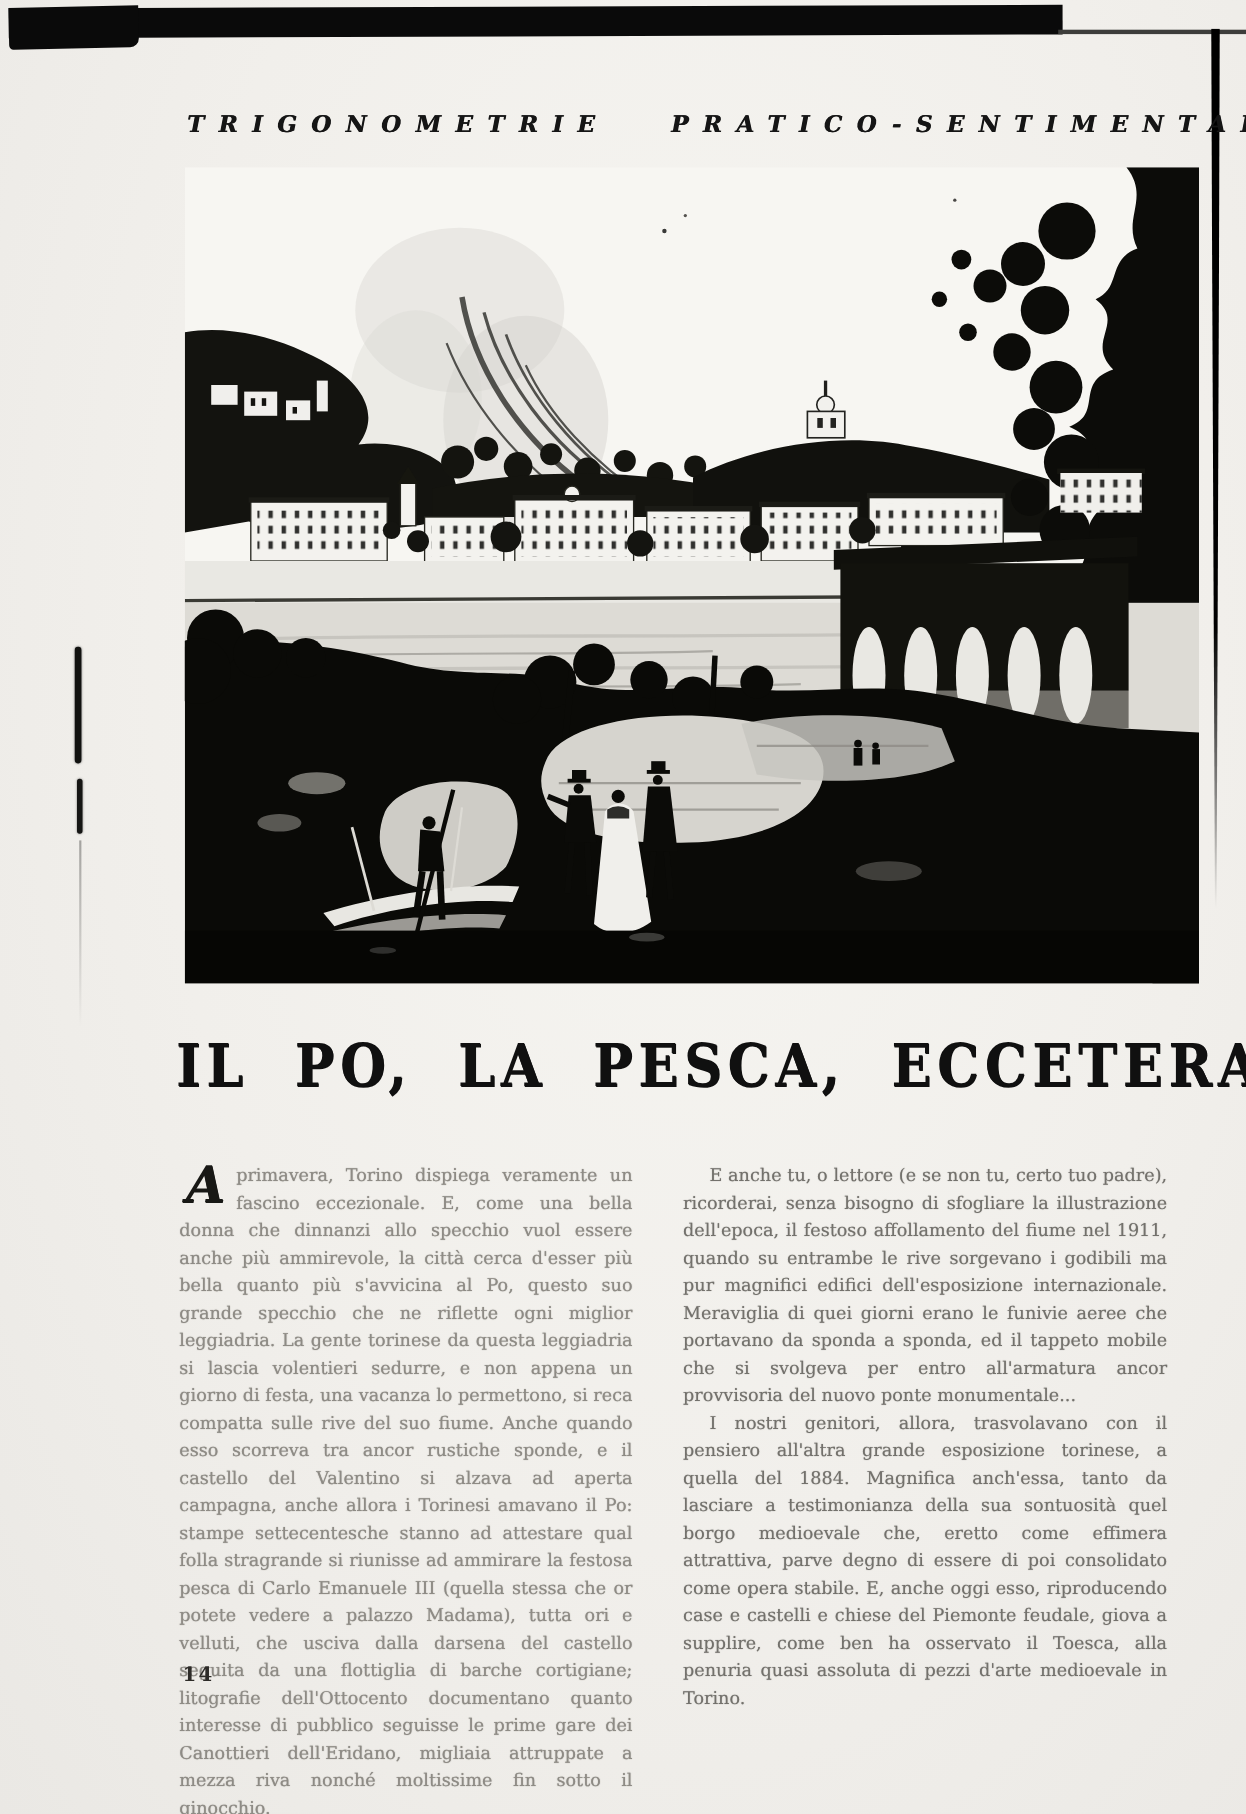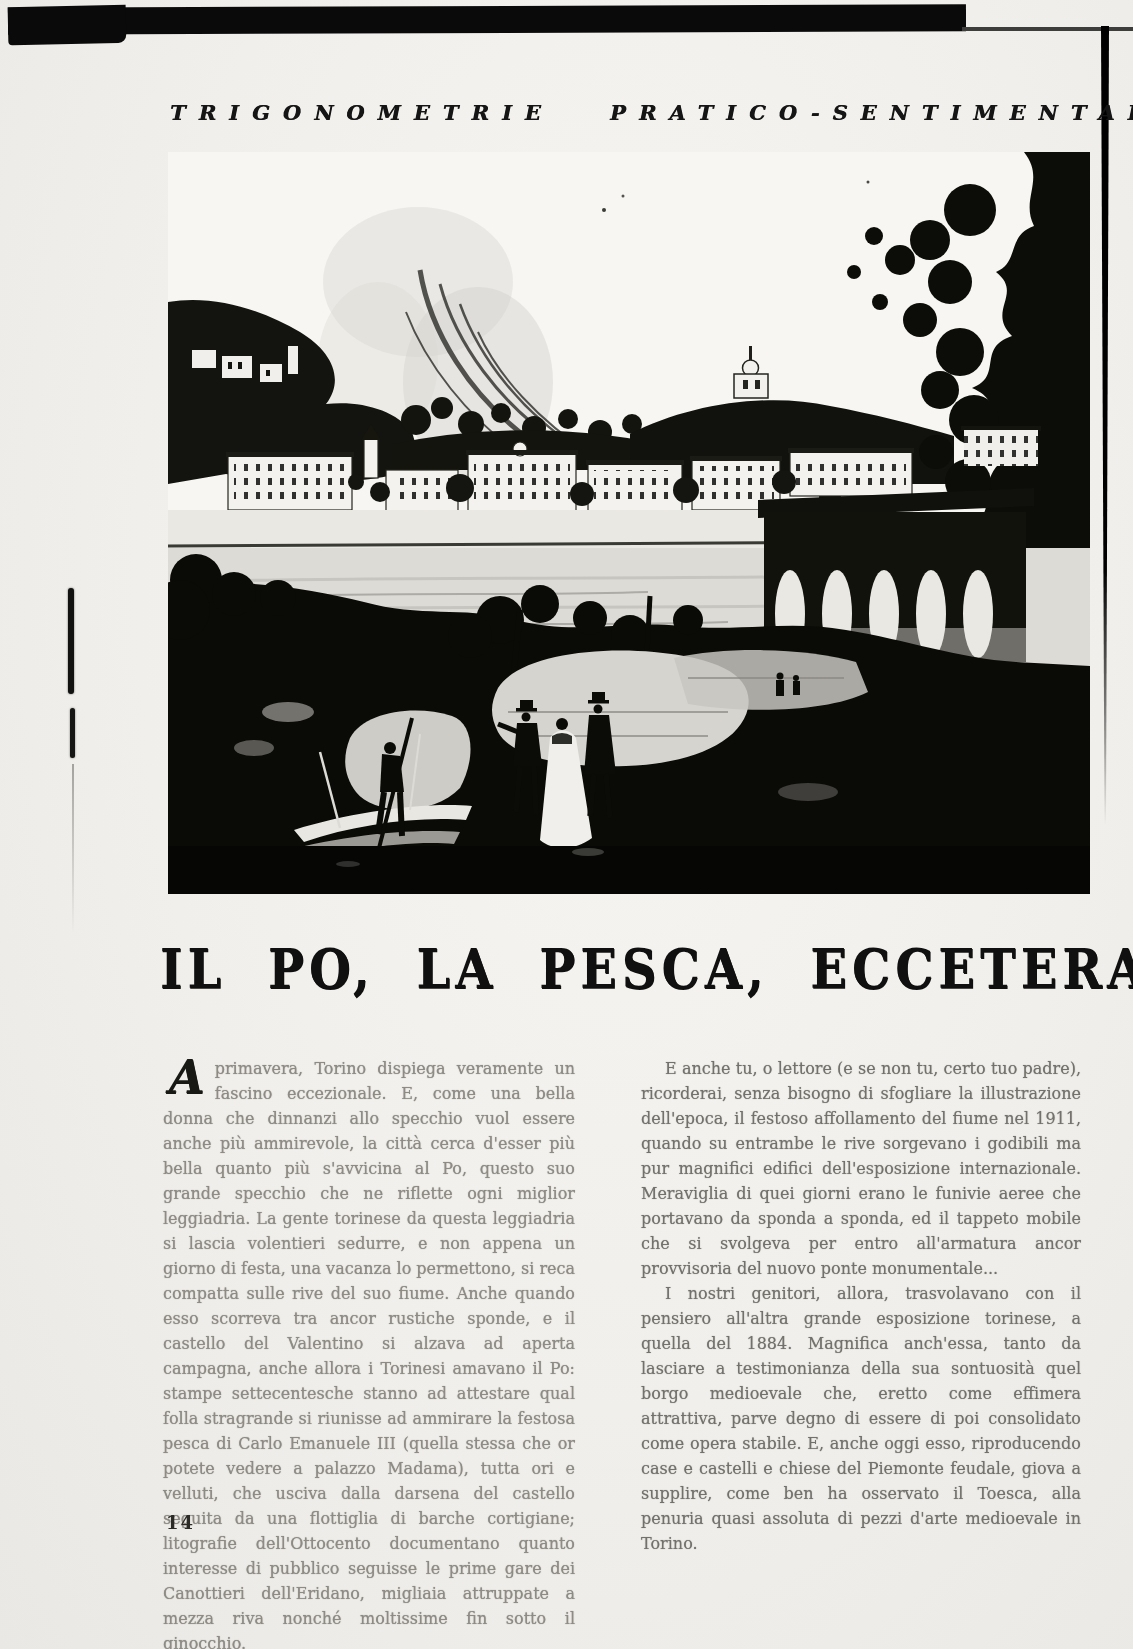--- a/index.html
+++ b/index.html
@@ -58,21 +58,21 @@
     position:absolute;left:160px;top:938px;width:940px;margin:0;
     font-size:48px;font-weight:bold;color:#101010;
     letter-spacing:5px;word-spacing:20px;white-space:nowrap;
     transform:scaleY(1.12);transform-origin:top left;
     text-shadow:0.6px 0.6px 0 #101010;
   }
   
   .col{position:absolute;top:1056px;font-size:16px;line-height:25px;text-align:justify;}
   .col p{margin:0;}
   .col-left{left:163px;width:412px;color:#8e8b85;text-shadow:0 0 1px rgba(120,118,112,.75);}
-  .col-right{left:641px;width:440px;color:#73716c;text-shadow:0 0 1px rgba(100,98,94,.6);}
+  .col-right{left:621px;width:440px;color:#73716c;text-shadow:0 0 1px rgba(100,98,94,.6);}
   .col-right p{text-indent:24px;}
   .dropcap{
     float:left;
     font-size:46px;line-height:38px;font-weight:bold;font-style:italic;
     color:#181815;margin:2px 10px 0 6px;text-shadow:0.5px 0.5px 0 #181815;
   }
   .page-number{
     position:absolute;left:166px;top:1512px;
     font-size:18px;font-weight:bold;color:#2d2b28;letter-spacing:2px;
   }

